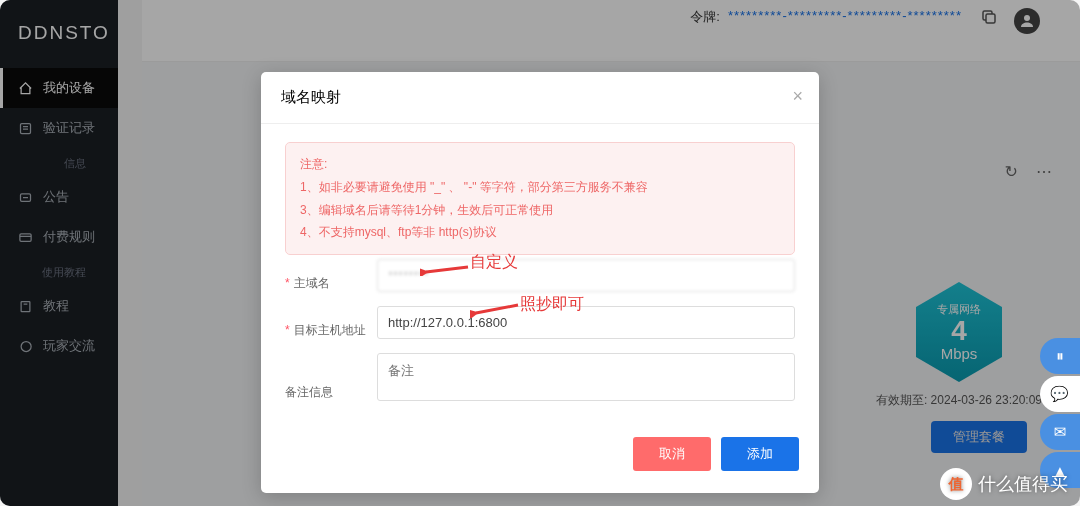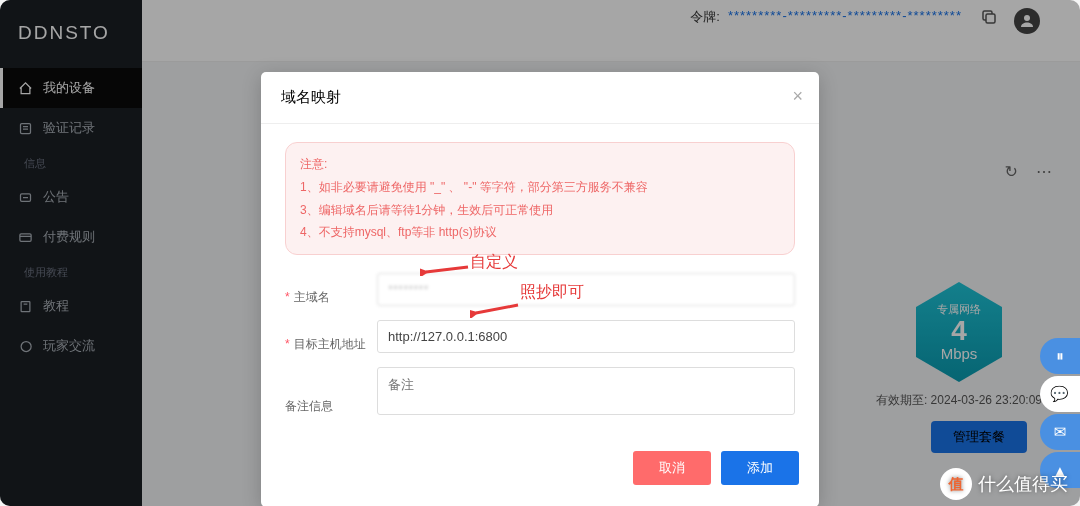--- a/index.html
+++ b/index.html
@@ -1,23 +1,23 @@
 <!DOCTYPE html>
 <html><head>
   <meta charset="utf-8">
   <style>
     * { margin: 0; padding: 0; box-sizing: border-box; }
     body { font-family: -apple-system, "Microsoft YaHei", sans-serif; background: #f5f5f5; overflow: hidden; width: 1080px; height: 506px; position: relative; border-radius: 10px; }
     
-    .sidebar { position: absolute; left: 0; top: 0; width: 142px; height: 100%; background: #1b1f24; color: #aab1b8; padding-top: 0; }
+    .sidebar { position: absolute; left: 0; top: 0; width: 118px; height: 100%; background: #1b1f24; color: #aab1b8; padding-top: 0; }
     .logo { color: #fff; font-size: 19px; letter-spacing: 2px; padding: 22px 18px 24px; }
     .nav-item { display: flex; align-items: center; padding: 11px 18px; font-size: 13px; cursor: pointer; color: #aab1b8; white-space: nowrap; }
     .nav-item.active { background: #0a0a0a; border-left: 3px solid #fff; padding-left: 15px; color: #fff; }
     .nav-item .icon { width: 15px; height: 15px; margin-right: 10px; display: inline-flex; align-items: center; justify-content: center; }
-    .nav-section { font-size: 11px; color: #6b7280; padding: 8px 24px 6px; }
+    .nav-section { font-size: 11px; color: #6b7280; padding: 8px 32px 6px; text-align: right; }
     
     .header { position: absolute; left: 142px; top: 0; right: 0; height: 62px; background: #fff; display: flex; justify-content: flex-end; padding: 8px 40px; border-bottom: 1px solid #eee; }
     .token-label { color: #333; font-size: 13px; margin-right: 8px; }
     .token-value { color: #1a73e8; font-size: 13px; letter-spacing: 1px; }
     .header-icon { margin-left: 18px; color: #555; cursor: pointer; }
     .avatar-icon { width: 26px; height: 26px; border-radius: 50%; background: #444; margin-left: 16px; display: flex; align-items: center; justify-content: center; cursor: pointer; }
     
     .main { position: absolute; left: 142px; right: 0; top: 62px; bottom: 0; background: #f3f4f6; padding: 18px; }
     .device-card { position: absolute; left: 170px; top: 82px; width: 92px; }
     .device-img { width: 80px; height: 55px; background: linear-gradient(#2ba5a5 40%, #185858 40%); border-radius: 4px; position: relative; }
@@ -34,28 +34,28 @@
     .star { color: #f56; margin-right: 2px; }
     .help-icon { color: #1a73e8; margin-left: 4px; cursor: pointer; }
     
     .url-chip { position: absolute; left: 192px; font-size: 12px; color: #444; background: #fff; border: 1px solid #e0e0e0; border-radius: 13px; padding: 4px 10px; }
     
     .speed-card { position: absolute; right: 32px; top: 220px; width: 178px; text-align: center; }
     .speed-badge { width: 86px; height: 100px; margin: 0 auto 10px; background: linear-gradient(180deg, #1fc4d7, #0a9bb0); clip-path: polygon(50% 0%, 100% 25%, 100% 75%, 50% 100%, 0% 75%, 0% 25%); display: flex; flex-direction: column; align-items: center; justify-content: center; color: #fff; font-size: 10px; }
     .speed-num { font-size: 28px; font-weight: bold; line-height: 1; }
     .speed-unit { font-size: 15px; }
     .expire { font-size: 12px; color: #555; margin-bottom: 12px; margin-top: 8px; }
-    .manage-btn { background: #1a73e8; color: #000000; border: none; padding: 7px 22px; border-radius: 4px; font-size: 13px; cursor: pointer; margin-left: 40px; }
+    .manage-btn { background: #1a73e8; color: #e5e5e5; border: none; padding: 7px 22px; border-radius: 4px; font-size: 13px; cursor: pointer; margin-left: 40px; }
     
     .overlay { position: absolute; inset: 0; background: rgba(0,0,0,0.35); display: flex; align-items: flex-start; justify-content: center; padding-top: 72px; }
     .modal { width: 558px; background: #fff; border-radius: 5px; overflow: hidden; box-shadow: 0 4px 20px rgba(0,0,0,0.2); position: relative; }
     .modal-header { padding: 16px 20px; font-size: 15px; border-bottom: 1px solid #eee; }
     .modal-close { position: absolute; right: 16px; top: 14px; cursor: pointer; color: #aaa; font-size: 18px; }
     .modal-body { padding: 18px 24px 10px; }
-    .notice-box { background: #fdf1f1; border: 1px solid #f8d0d0; border-radius: 12px; padding: 10px 14px; margin-bottom: 18px; font-size: 12px; color: #e66; line-height: 1.9; }
+    .notice-box { background: #fdf1f1; border: 1px solid #f8d0d0; border-radius: 5px; padding: 10px 14px; margin-bottom: 4px; font-size: 12px; color: #e66; line-height: 1.9; }
     .form-row { display: flex; align-items: flex-end; margin-bottom: 14px; }
     .form-label { width: 92px; font-size: 12px; color: #666; padding-top: 8px; flex-shrink: 0; }
     .form-label .req { color: #f56; margin-right: 4px; }
     .form-input { flex: 1; border: 1px solid #ddd; border-radius: 3px; padding: 8px 10px; font-size: 13px; color: #444; }
     .form-input.blurred { color: #ccc; filter: blur(1.5px); }
     .form-textarea { flex: 1; border: 1px solid #ddd; border-radius: 3px; padding: 8px 10px; font-size: 13px; color: #999; min-height: 48px; resize: none; }
     .modal-footer { padding: 12px 20px 22px; display: flex; justify-content: flex-end; gap: 10px; }
     .btn { border: none; padding: 8px 26px; border-radius: 3px; font-size: 13px; cursor: pointer; }
     .btn-cancel { background: #ff6b6b; color: #fff; }
     .btn-primary { background: #1a73e8; color: #fff; }
@@ -222,21 +222,21 @@
         <path d="M6,0 L0,3 L6,6 Z" fill="#e63939"></path>
       </marker>
     </defs>
     <line x1="48" y1="9" x2="6" y2="14" stroke="#e63939" stroke-width="3" marker-end="url(#ah1)"></line>
   </svg>
 <div class="anno" style="left:470px; top:252px;">自定义</div>
 
 <svg class="arrow" style="left:470px; top:300px;" width="50" height="18">
     <line x1="48" y1="5" x2="6" y2="13" stroke="#e63939" stroke-width="3" marker-end="url(#ah1)"></line>
   </svg>
-<div class="anno" style="left:520px; top:282px;">照抄即可</div>
+<div class="anno" style="left:520px; top:294px;">照抄即可</div>
 
 <div class="float-buttons">
   <div class="fb">⏸</div>
   <div class="fb" style="background:#fff;color:#4a90e2">💬</div>
   <div class="fb">✉</div>
   <div class="fb">▲</div>
 </div>
 
 <div class="watermark">
   <div class="wm-circle">值</div>

